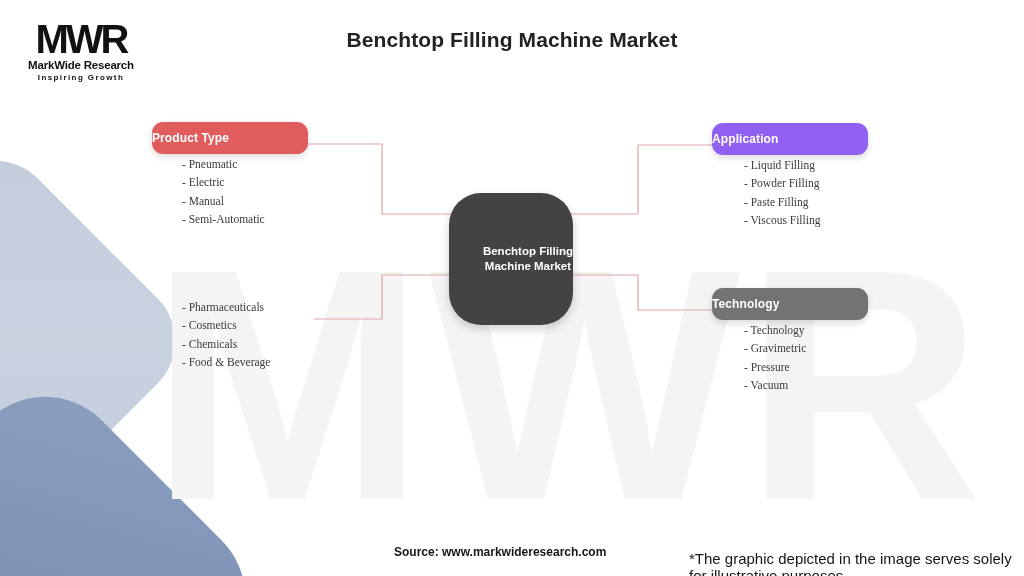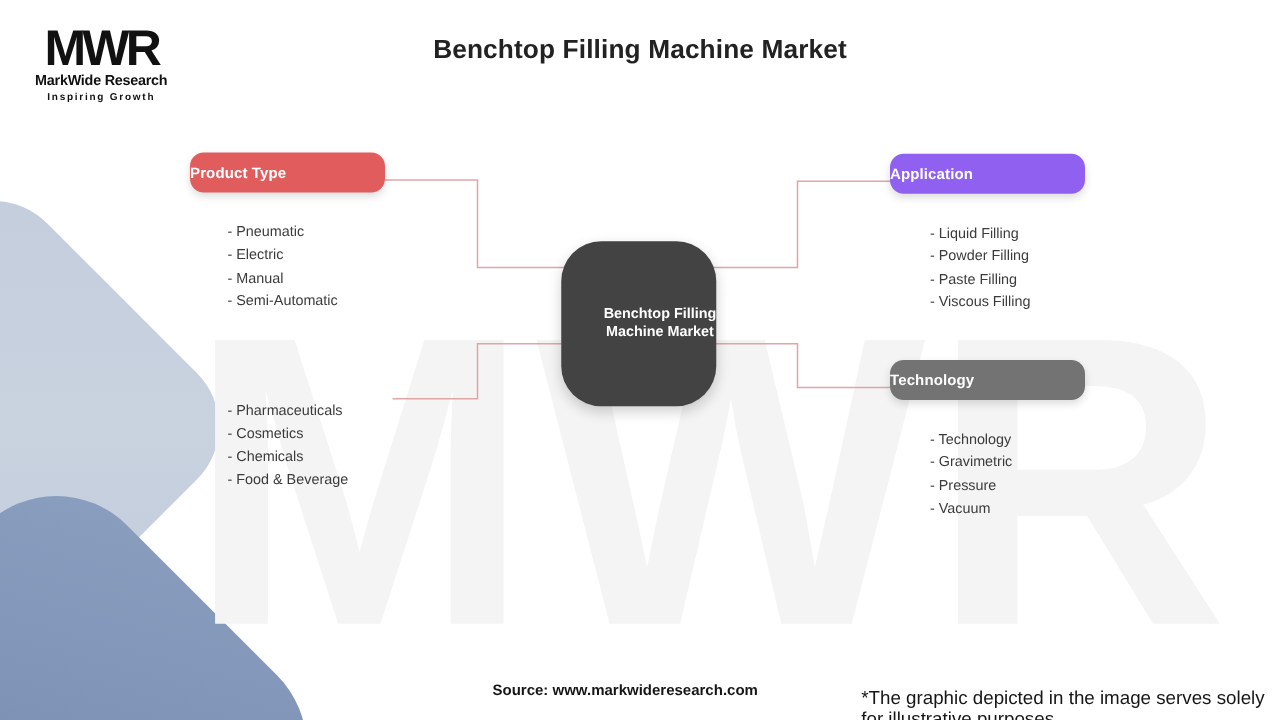--- a/index.html
+++ b/index.html
@@ -153,22 +153,23 @@
     justify-content: flex-start;
     box-shadow: 0 3px 7px rgba(0,0,0,0.14);
   }
   .node-title {
     color: #ffffff;
     font-size: 12px;
     font-weight: 700;
     letter-spacing: 0.1px;
   }
   .node-list {
-    margin-top: 23px;
+    margin-top: 1px;
     padding-left: 30px;
+    font-family: Liberation Serif, serif;
   }
   .node-item {
     font-size: 11.5px;
     color: #3b3b3b;
     line-height: 18.3px;
     white-space: nowrap;
   }
 
   #node-product-type { left: 152px; top: 122px; width: 156px; }
   #node-end-user     { left: 152px; top: 297px; width: 162px; }

